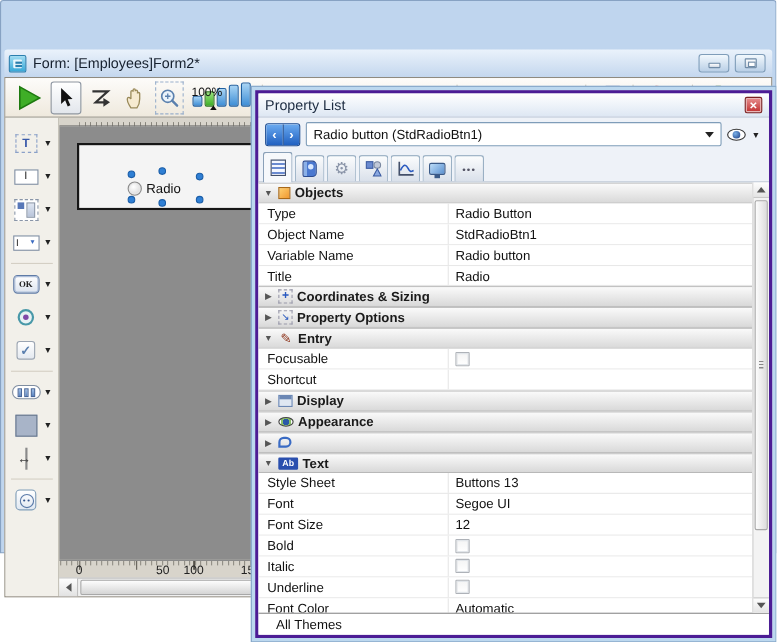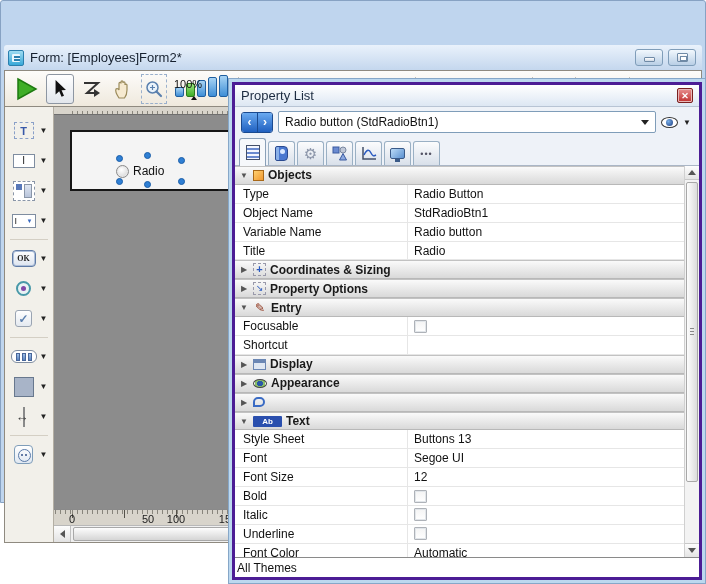--- a/index.html
+++ b/index.html
@@ -169,39 +169,39 @@
   .gicon { width:14px; height:13px; display:inline-flex; align-items:center; justify-content:center; flex:0 0 auto; }
   .i-cube { background:linear-gradient(135deg,#ffd070,#f09830); border:1px solid #a86818; width:11px; height:11px; }
   .i-coords { border:1px dashed #99a; color:#2a5ac0; font-size:11px; font-weight:bold; width:13px; height:13px; line-height:11px; text-align:center; }
   .i-resize { border:1px dashed #99a; width:13px; height:13px; color:#2a5ac0; font-size:9px; line-height:11px; text-align:center; }
   .i-entry { color:#8a2a10; font-size:12px; }
   .i-display { width:13px; height:11px; border:1px solid #6b87b4; background:#dfe7f2; position:relative; }
   .i-display:before { content:""; position:absolute; left:0; top:0; right:0; height:3px; background:#6b87b4; }
   .i-appearance { width:14px; height:9px; border:1px solid #444; border-radius:50%;
     background:radial-gradient(circle at 50% 50%, #2a58a8 0 3px, #8ac06a 3px 5px, #fff 5px); }
   .i-bubble { width:12px; height:10px; border:2px solid #3a6bc4; border-radius:6px 6px 6px 0; }
-  .i-text { width:29px; height:11px; background:#2a4fae; color:#fff; font-size:8px; font-weight:bold;
+  .i-text { width:18px; height:11px; background:#2a4fae; color:#fff; font-size:8px; font-weight:bold;
     display:flex; align-items:center; justify-content:center; border-radius:1px; }
   .cb { width:13px; height:13px; border:1px solid #aeb2b8; background:linear-gradient(#f4f4f4,#ffffff);
     box-shadow:0 0 0 1px #e2e6ea inset; border-radius:1px; }
   .pval { color:#111; }
 
   .vscroll { width:15px; flex:0 0 auto; background:#f3f3f3; border-left:1px solid #d0d0d0; position:relative; }
   .vs-btn { position:absolute; left:0; right:0; height:14px; display:flex; align-items:center; justify-content:center;
     background:linear-gradient(#fdfdfd,#e4e4e4); }
   .vs-up { top:0; border-bottom:1px solid #c8c8c8; }
   .vs-down { bottom:0; border-top:1px solid #c8c8c8; }
   .vs-up:before { content:""; width:0; height:0; border-left:4px solid transparent; border-right:4px solid transparent; border-bottom:5px solid #555; }
   .vs-down:before { content:""; width:0; height:0; border-left:4px solid transparent; border-right:4px solid transparent; border-top:5px solid #555; }
   .vs-thumb { position:absolute; left:1px; right:1px; top:16px; height:300px; border:1px solid #a8a8a8; border-radius:2px;
     background:linear-gradient(90deg,#fdfdfd,#dcdcdc); }
   .vs-grip { position:absolute; left:3px; right:3px; top:50%; height:7px; margin-top:-4px;
     background:repeating-linear-gradient(#888 0 1px,transparent 1px 3px); }
   .pstatus { height:20px; flex:0 0 auto; background:#fff; border-top:1px solid #8a8a8a;
-    display:flex; align-items:center; padding:0 2px; color:#111; }
+    display:flex; align-items:center; padding:0 16px; color:#111; }
 
   svg { display:block; }
 </style>
 </head>
 <body>
 
 <div class="stage">
 
   <div class="main-window">
     <div class="titlebar">

